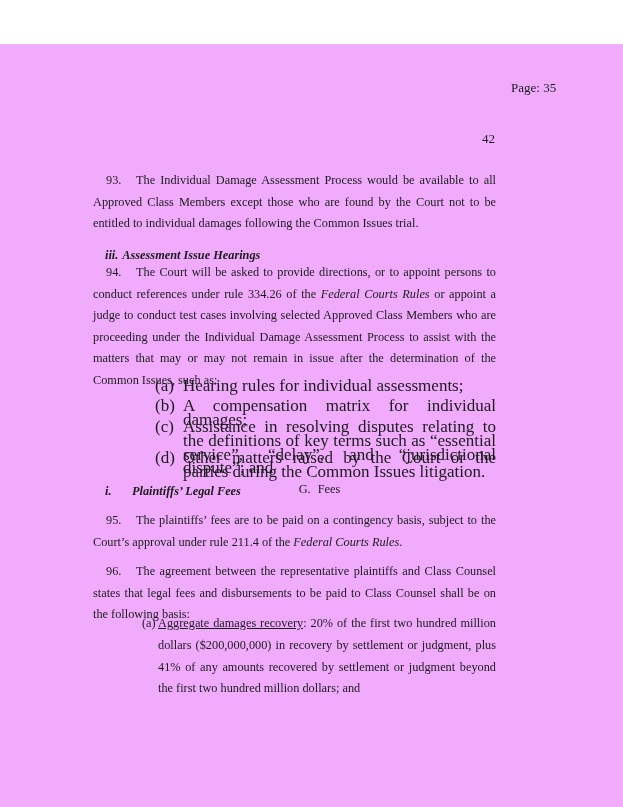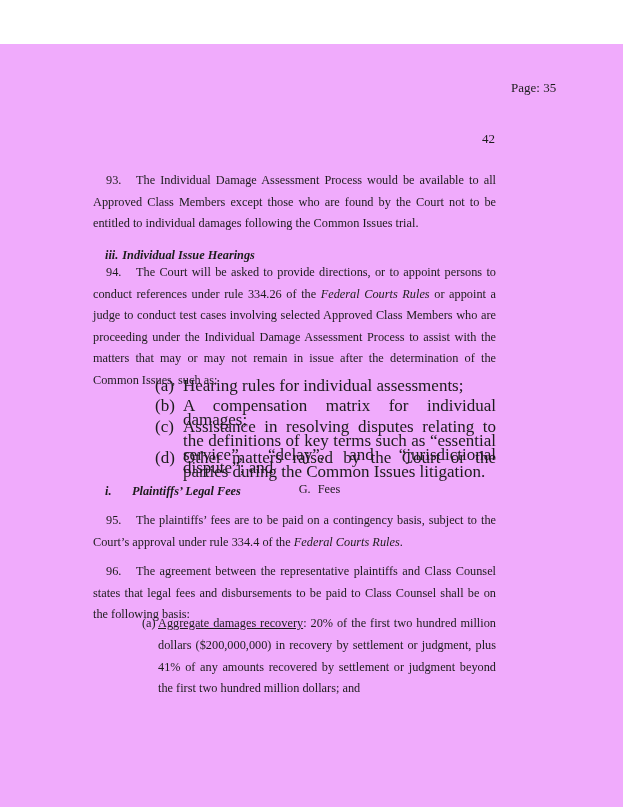--- a/index.html
+++ b/index.html
@@ -119,36 +119,36 @@
 <div class="page">
 
   <div class="hdr-page">Page: 35</div>
 
   <div class="page-num">42</div>
 
   <div class="content">
 
     <div class="para" style="top:126px"><span class="pnum">93.</span><span>The Individual Damage Assessment Process would be available to all Approved Class Members except those who are found by the Court not to be entitled to individual damages following the Common Issues trial.</span></div>
 
-    <div class="h-iii" style="top:201px"><span class="hlabel">iii.</span><span>Individual Issue Hearings</span></div>
+    <div class="h-iii" style="top:201px"><span class="hlabel">iii.</span><span>Assessment Issue Hearings</span></div>
 
     <div class="para" style="top:218px"><span class="pnum">94.</span><span>The Court will be asked to provide directions, or to appoint persons to conduct references under rule 334.26 of the </span><i class="cite">Federal Courts Rules</i><span> or appoint a judge to conduct test cases involving selected Approved Class Members who are proceeding under the Individual Damage Assessment Process to assist with the matters that may or may not remain in issue after the determination of the Common Issues, such as:</span></div>
 
     <div class="sublist-item" style="top:335px"><span class="ilabel">(a)</span><span>Hearing rules for individual assessments;</span></div>
 
     <div class="sublist-item" style="top:355px"><span class="ilabel">(b)</span><span>A compensation matrix for individual damages;</span></div>
 
     <div class="sublist-item" style="top:376px"><span class="ilabel">(c)</span><span>Assistance in resolving disputes relating to the definitions of key terms such as “essential service”, “delay”, and “jurisdictional dispute”; and</span></div>
 
     <div class="sublist-item" style="top:407px"><span class="ilabel">(d)</span><span>Other matters raised by the Court or the parties during the Common Issues litigation.</span></div>
 
     <div class="h-g" style="top:435px"><span class="hlabel">G.</span><span>Fees</span></div>
 
     <div class="h-i" style="top:437px"><span class="hlabel">i.</span><span>Plaintiffs’ Legal Fees</span></div>
 
-    <div class="para" style="top:466px"><span class="pnum">95.</span><span>The plaintiffs’ fees are to be paid on a contingency basis, subject to the Court’s approval under rule 334.4 of the </span><i class="cite">Federal Courts Rules</i><span>.</span></div>
+    <div class="para" style="top:466px"><span class="pnum">95.</span><span>The plaintiffs’ fees are to be paid on a contingency basis, subject to the Court’s approval under rule 211.4 of the </span><i class="cite">Federal Courts Rules</i><span>.</span></div>
 
     <div class="para" style="top:517px"><span class="pnum">96.</span><span>The agreement between the representative plaintiffs and Class Counsel states that legal fees and disbursements to be paid to Class Counsel shall be on the following basis:</span></div>
 
     <div class="fee-item" style="top:569px"><span class="ilabel">(a)</span><span class="u">Aggregate damages recovery</span><span>: 20% of the first two hundred million dollars ($200,000,000) in recovery by settlement or judgment, plus 41% of any amounts recovered by settlement or judgment beyond the first two hundred million dollars; and</span></div>
 
   </div>
 </div>
 
 </body></html>

